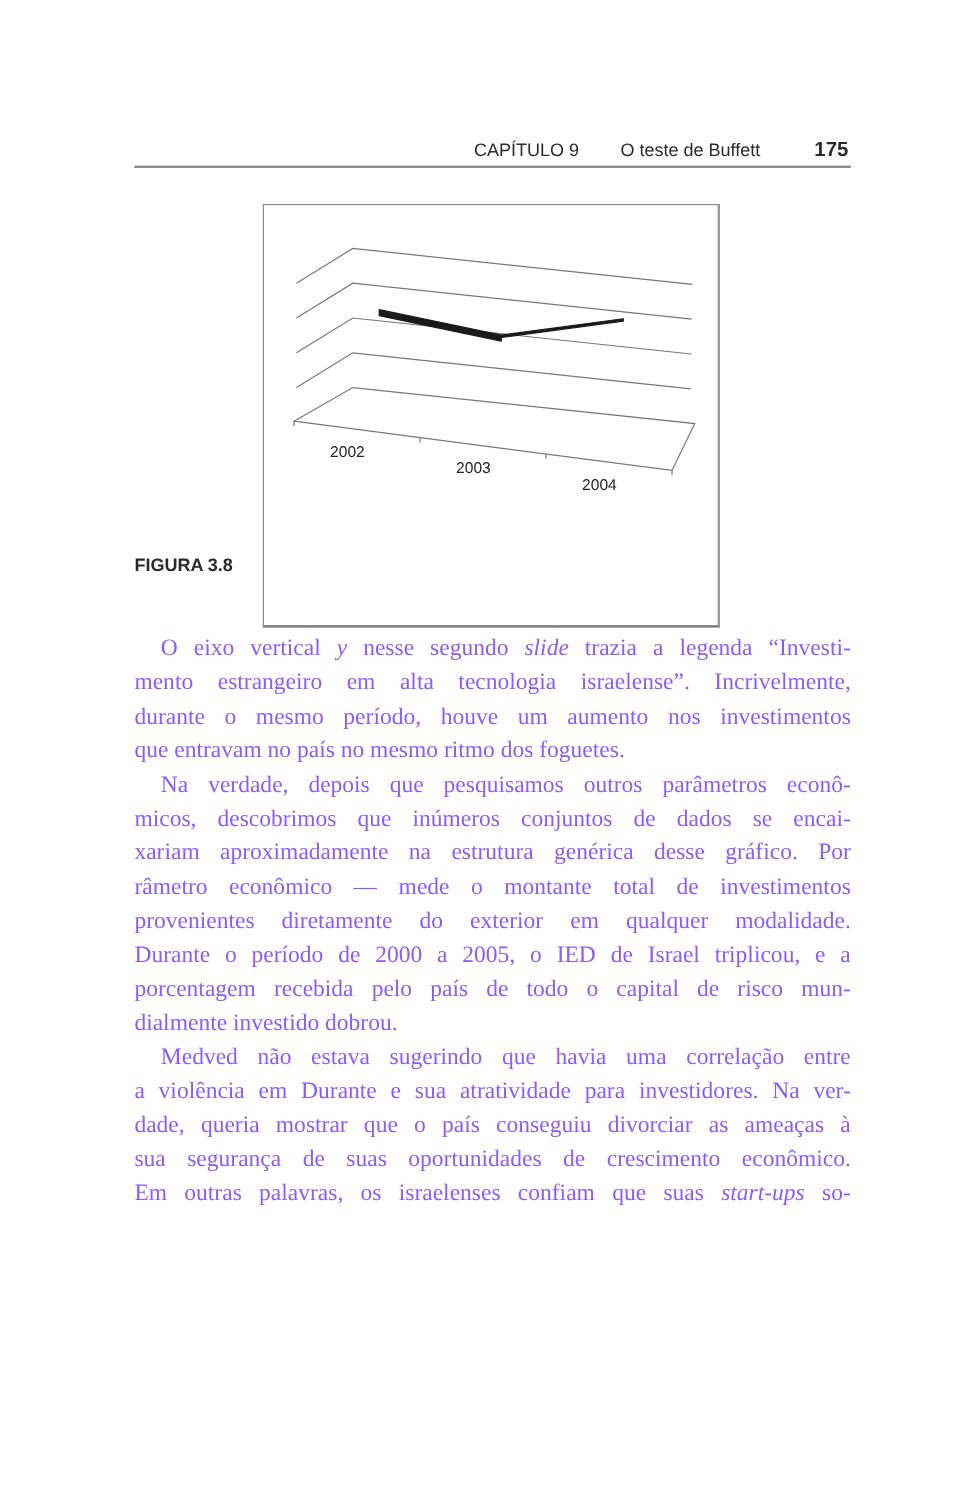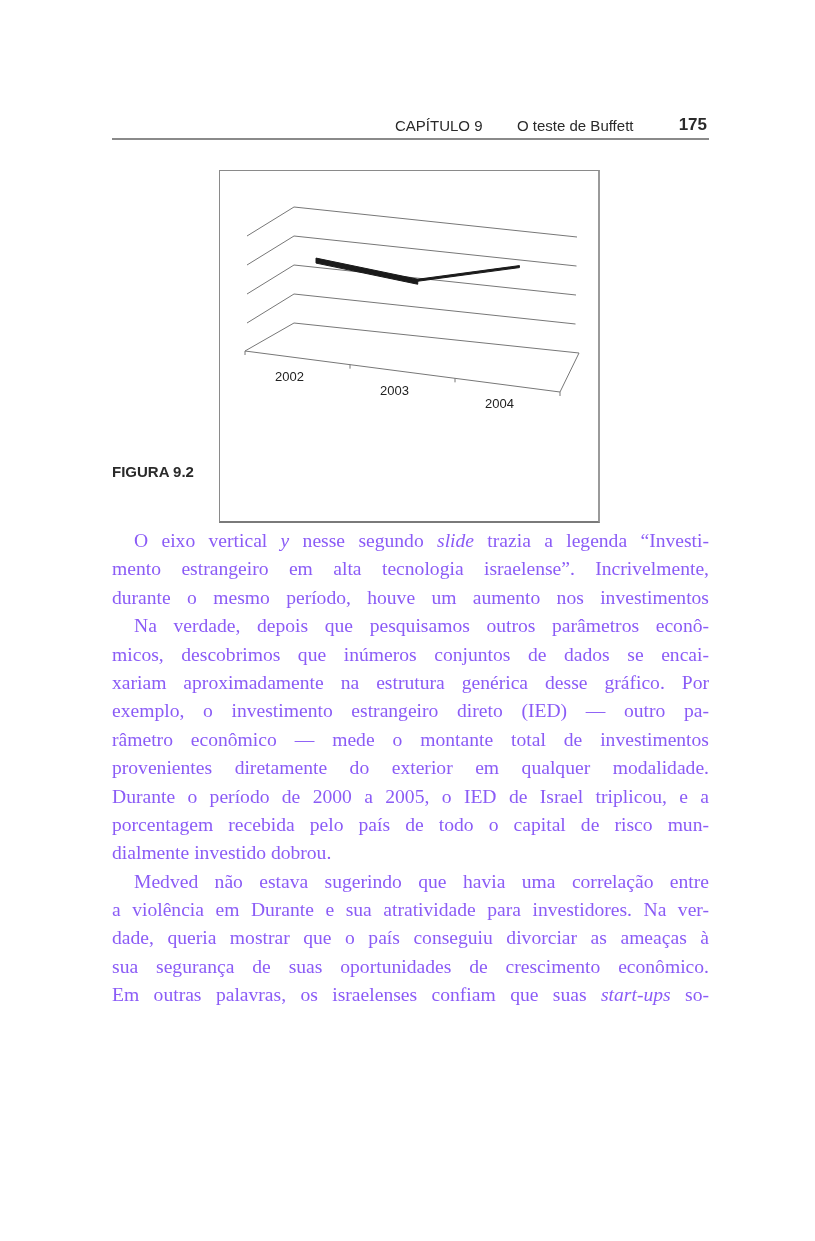--- a/index.html
+++ b/index.html
@@ -56,33 +56,33 @@
       <text x="174.5" y="223.5" text-anchor="middle" class="axis-label">2003</text>
       <text x="279.5" y="237.16666666666669" text-anchor="middle" class="axis-label">2004</text>
       <polygon points="96.02,87.08833333333334 197.72,108.245 197.72,113.245 96.02,92.08833333333334" fill="#1a1a1a" stroke="#1a1a1a" stroke-width="1" stroke-linejoin="round"></polygon>
       <polygon points="197.72,108.245 299.42,94.60166666666666 299.42,96.60166666666666 197.72,110.245" fill="#1a1a1a" stroke="#1a1a1a" stroke-width="1" stroke-linejoin="round"></polygon>
       <circle cx="96.02" cy="87.08833333333334" r="0.01" fill="#1a1a1a"></circle>
       <circle cx="197.72" cy="108.245" r="0.01" fill="#1a1a1a"></circle>
       <circle cx="299.42" cy="94.60166666666666" r="0.01" fill="#1a1a1a"></circle>
     </svg>
 </div>
 
-<div class="figure-caption">FIGURA 9.2</div>
+<div class="figure-caption">FIGURA 3.8</div>
 
 <div class="body-text" id="body-text">
     <div>
       <span class="line indent"><span>O eixo vertical </span><em>y</em><span> nesse segundo </span><em>slide</em><span> trazia a legenda “Investi-</span></span>
       <span class="line"><span>mento estrangeiro em alta tecnologia israelense”. Incrivelmente,</span></span>
       <span class="line"><span>durante o mesmo período, houve um aumento nos investimentos</span></span>
+      <span class="line last"><span>que entravam no país no mesmo ritmo dos foguetes.</span></span>
     </div>
     <div>
       <span class="line indent"><span>Na verdade, depois que pesquisamos outros parâmetros econô-</span></span>
       <span class="line"><span>micos, descobrimos que inúmeros conjuntos de dados se encai-</span></span>
       <span class="line"><span>xariam aproximadamente na estrutura genérica desse gráfico. Por</span></span>
-      <span class="line"><span>exemplo, o investimento estrangeiro direto (IED) — outro pa-</span></span>
       <span class="line"><span>râmetro econômico — mede o montante total de investimentos</span></span>
       <span class="line"><span>provenientes diretamente do exterior em qualquer modalidade.</span></span>
       <span class="line"><span>Durante o período de 2000 a 2005, o IED de Israel triplicou, e a</span></span>
       <span class="line"><span>porcentagem recebida pelo país de todo o capital de risco mun-</span></span>
       <span class="line last"><span>dialmente investido dobrou.</span></span>
     </div>
     <div>
       <span class="line indent"><span>Medved não estava sugerindo que havia uma correlação entre</span></span>
       <span class="line"><span>a violência em Durante e sua atratividade para investidores. Na ver-</span></span>
       <span class="line"><span>dade, queria mostrar que o país conseguiu divorciar as ameaças à</span></span>

